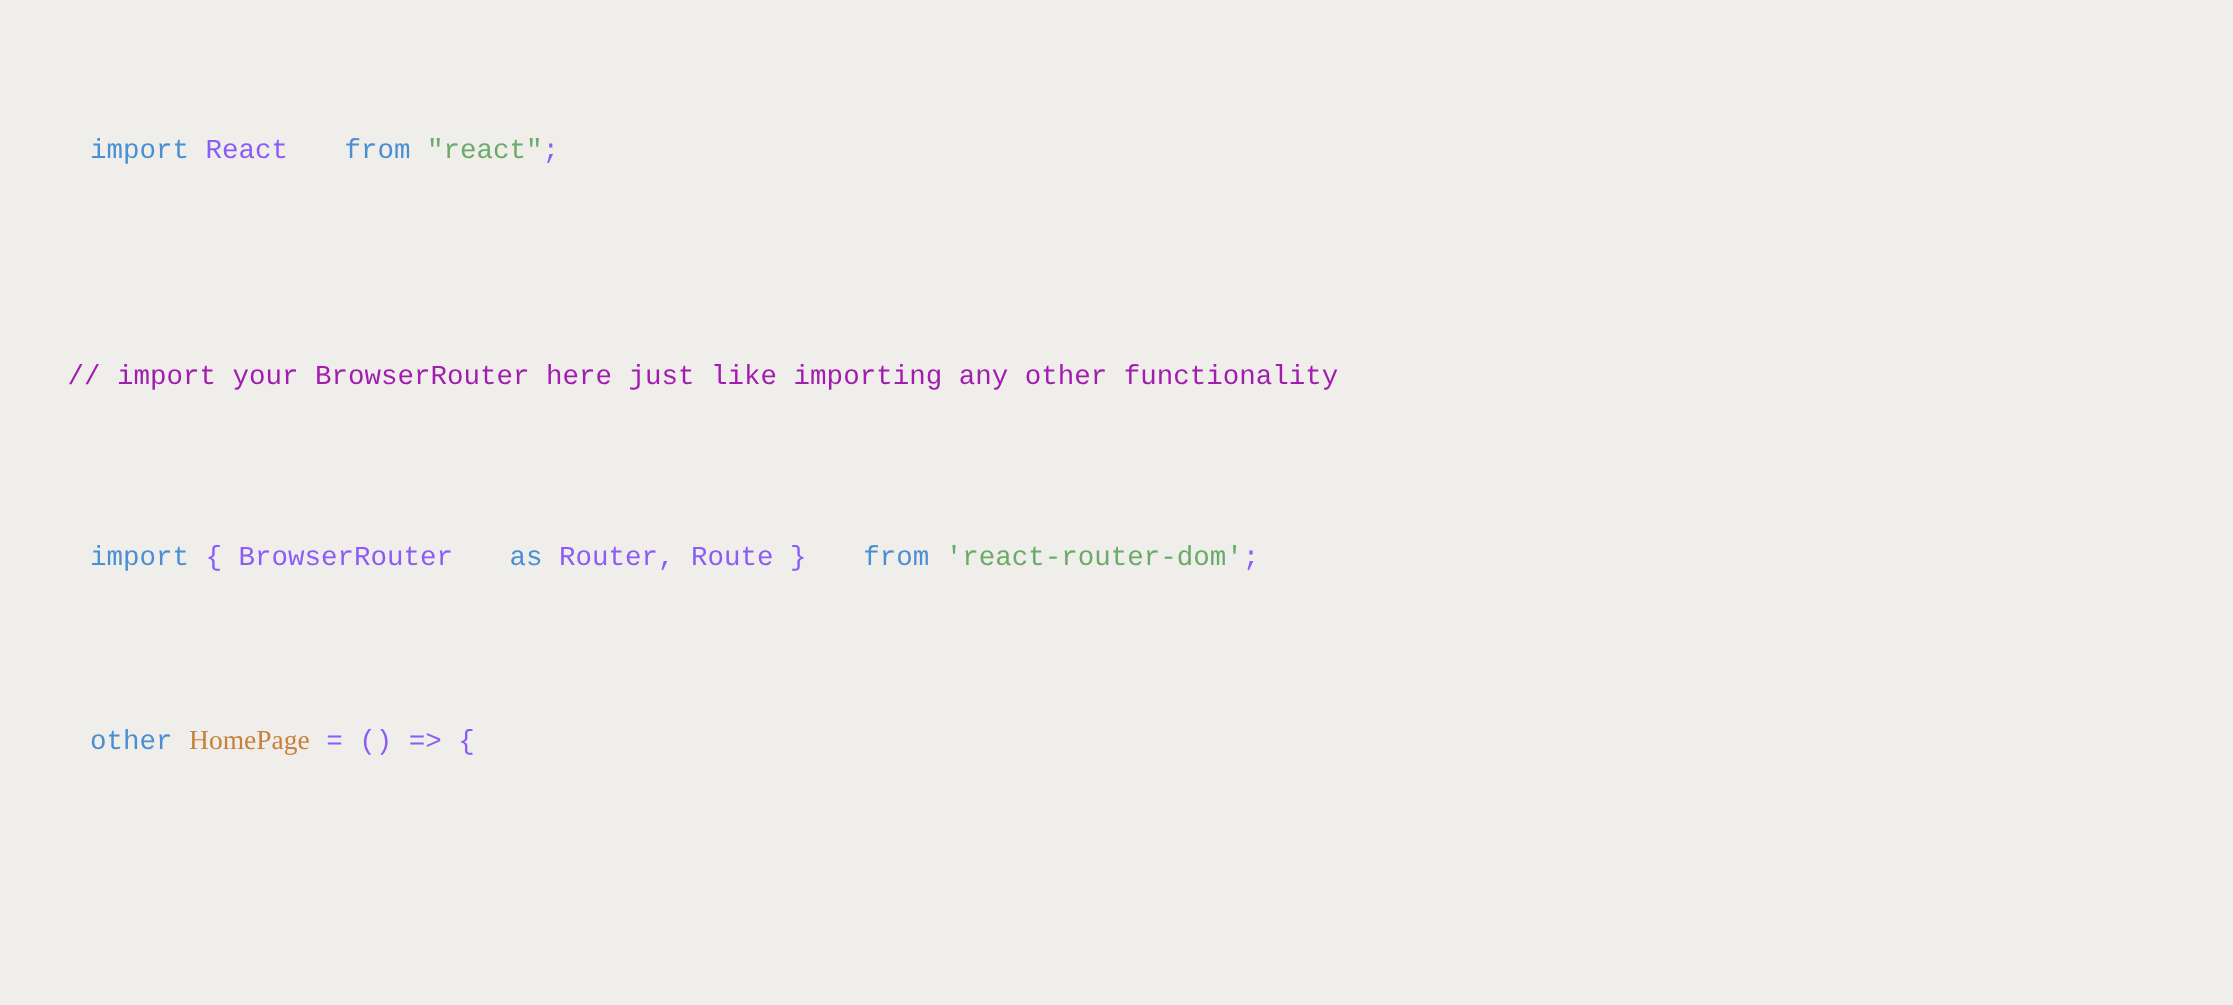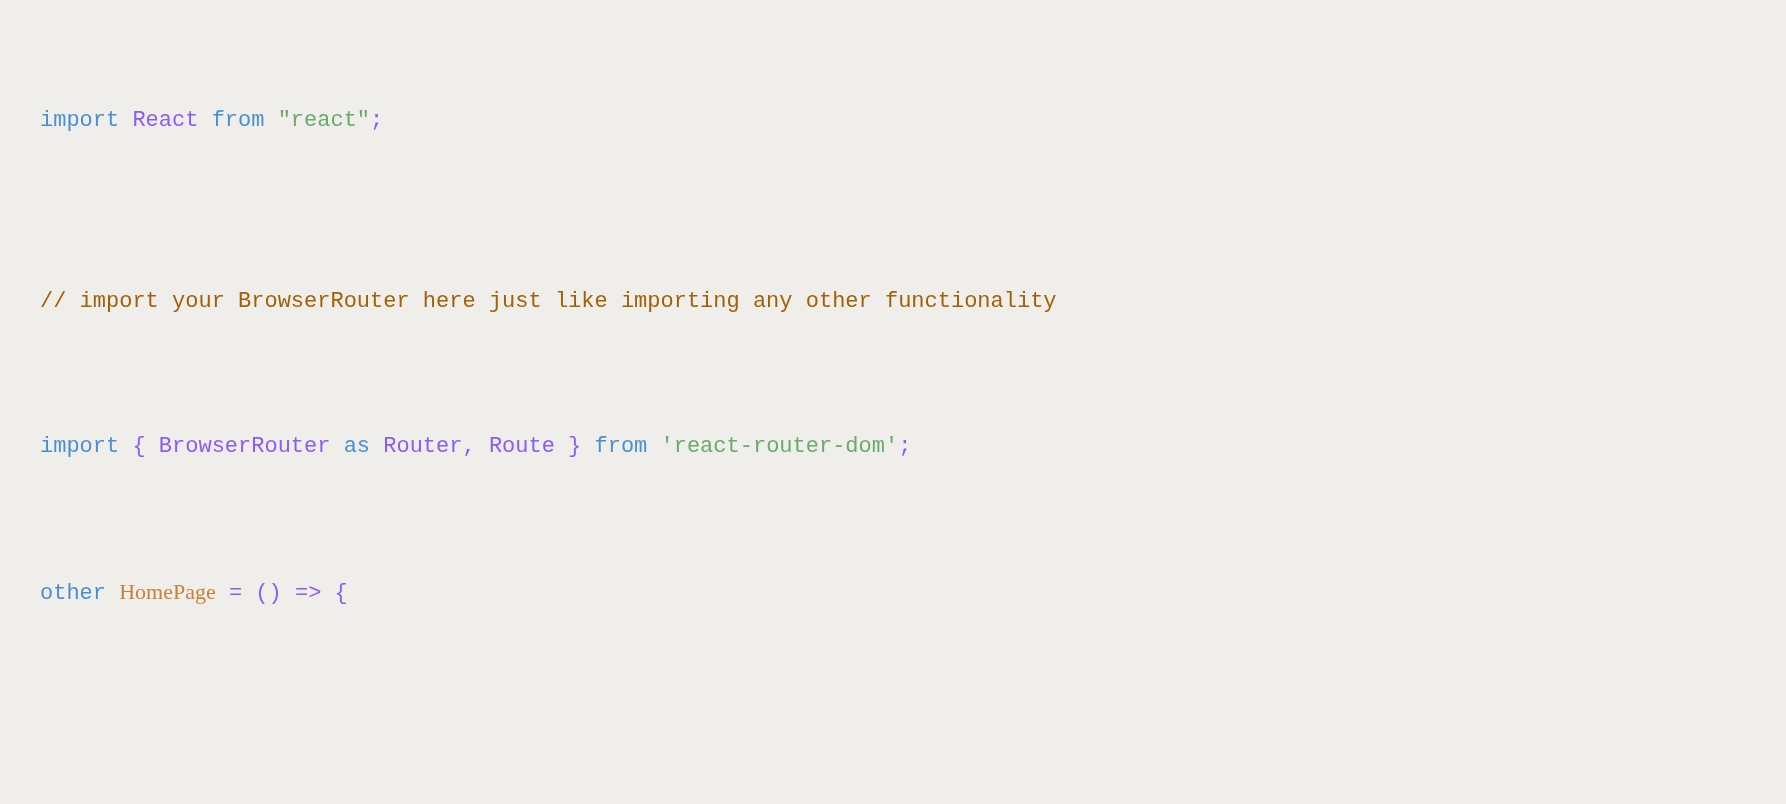--- a/index.html
+++ b/index.html
@@ -15,23 +15,23 @@
       line-height: 1.65;
       padding: 30px 40px;
       min-height: 804px;
       width: 1786px;
     }
 
     .code-block {
       white-space: pre;
     }
 
-    .kw-blue { color: #4a8fd4; }      
+    .kw-blue { color: #4a8fd4; margin-left: 32px; }      
     .kw-orange { color: #c8813a; font-family: Liberation Serif, serif; }     
-    .kw-gray { color: #a16207; }
+    .kw-gray { color: #a21caf; margin-left: 14px; }
     .str-green { color: #6aab6a; }
     .identifier { color: #8b5cf6; }
   </style>
 </head>
 <body>
 
 <div class="code-block">
   <div><span class="kw-blue">import</span><span class="identifier"> React </span><span class="kw-blue">from</span><span class="identifier"> </span><span class="str-green">"react"</span><span class="identifier">;</span></div>
 
 

